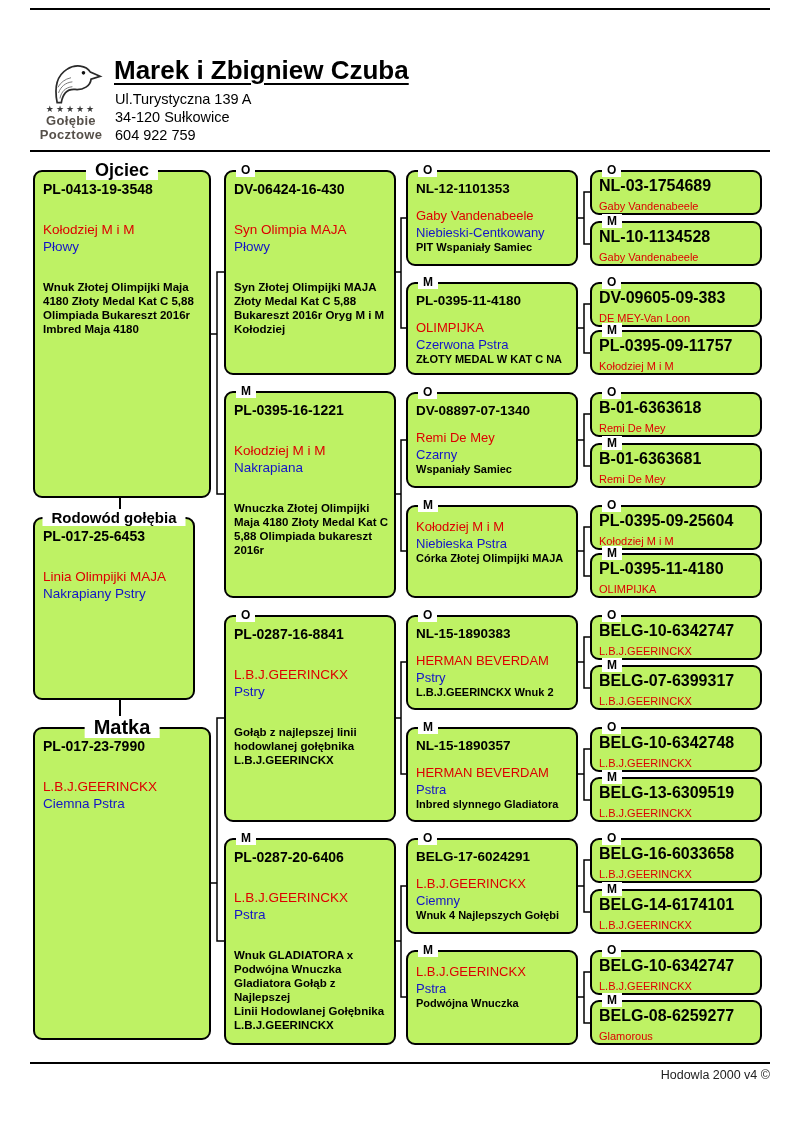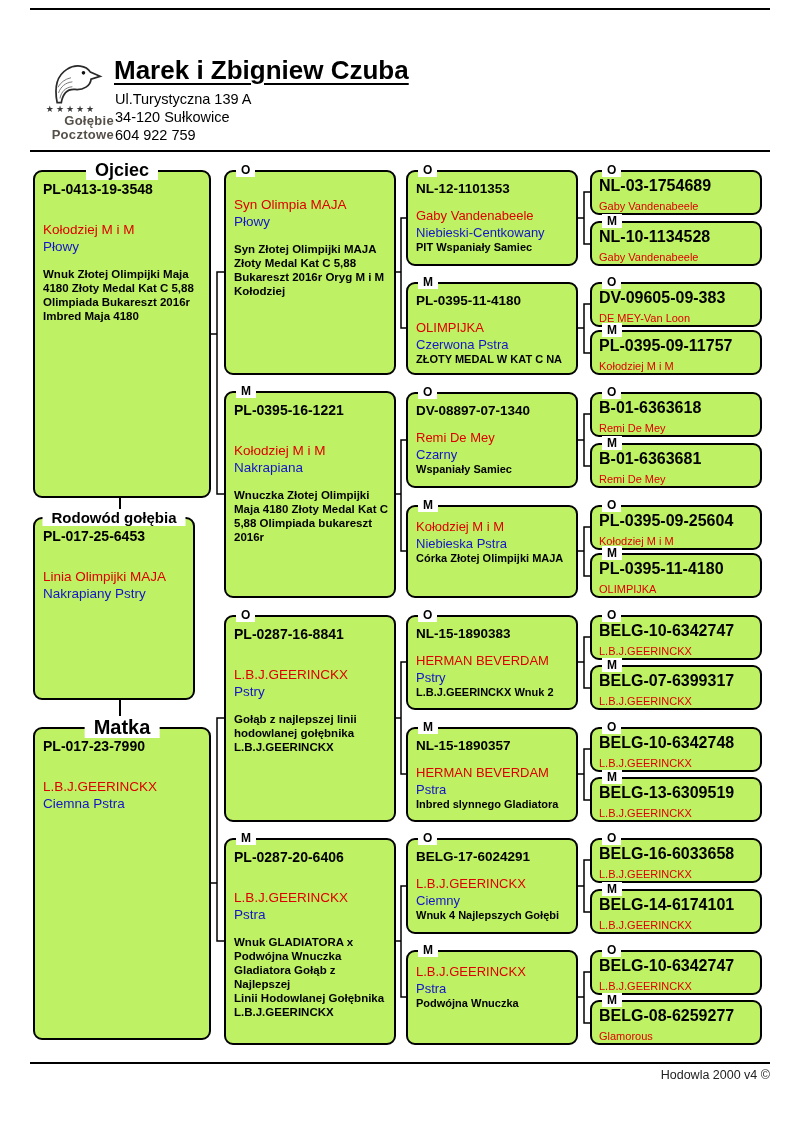--- a/index.html
+++ b/index.html
@@ -7,39 +7,39 @@
   .page {
     position:relative; width:800px; height:1131px; background:#fff;
     font-family:"Liberation Sans","DejaVu Sans",sans-serif; color:#000; overflow:hidden;
   }
   .rule { position:absolute; background:#000; height:2px; }
 
   
   .logo { position:absolute; left:28px; top:50px; width:86px; text-align:center; }
   .logo svg { width:72px; height:54px; display:block; margin:0 auto; }
   .logo-stars { font-size:9px; letter-spacing:2px; color:#3a3a3a; line-height:10px; }
-  .logo-name { font-size:13px; font-weight:bold; color:#56504a; line-height:14px; letter-spacing:.3px;text-align:right; }
+  .logo-name { font-size:13px; font-weight:bold; color:#56504a; line-height:14px; letter-spacing:.3px; }
   .title { position:absolute; left:114px; top:55px; font-size:26px; font-weight:bold;
            text-decoration:underline; text-decoration-thickness:2px; text-underline-offset:4px; }
   .addr { position:absolute; left:115px; top:90px; font-size:14.5px; line-height:18px; }
 
   
   .pbox { position:absolute; border:2px solid #000; border-radius:9px; background:#bef264; }
   .legend { position:absolute; top:-9px; left:10px; background:#fff; padding:0 5px;
             font-weight:bold; font-size:12px; line-height:14px; white-space:nowrap; }
   .legend-center { left:50%; transform:translateX(-50%); padding:0 9px; }
   .legend-ojciec  { font-size:18px; top:-12px; line-height:20px; }
   .legend-matka   { font-size:20px; top:-13px; line-height:22px; }
   .legend-subject { font-size:15px; top:-10px; line-height:17px; }
 
   .ring-id { font-weight:bold; font-size:14px; padding:9px 6px 0 8px; }
   .breeder { color:#dd0000; font-size:13.5px; padding:0 6px 0 8px; margin-top:25px; }
   .pcolor  { color:#1414c8; font-size:13.5px; padding:0 6px 0 8px; margin-top:2px; }
   .desc    { font-weight:bold; font-size:11.5px; line-height:14px; padding:0 5px 0 8px;
-             margin-top:13px; white-space:pre-line; }
+             margin-top:26px; white-space:pre-line; }
 
   .col3 .ring-id { font-size:13.5px; }
   .col3 .breeder { margin-top:12px; font-size:13px; }
   .col3 .pcolor  { font-size:13px; }
   .col3 .desc    { font-size:11px; line-height:13px; margin-top:1px; }
 
   .small .ring-id { font-size:16px; padding:5px 5px 0 7px; }
   .small .breeder { margin-top:5px; font-size:11px; padding:0 5px 0 7px; }
 
   .connectors { position:absolute; left:0; top:0; pointer-events:none; }
@@ -110,20 +110,21 @@
 
   <div class="pbox col1" style="left:33px;top:727px;width:178px;height:313px">
     <span class="legend legend-center legend-matka">Matka</span>
     <div class="ring-id">PL-017-23-7990</div>
     <div class="breeder">L.B.J.GEERINCKX</div>
     <div class="pcolor">Ciemna Pstra</div>
   </div>
 
   <div class="pbox col2" style="left:224px;top:170px;width:172px;height:205px">
     <span class="legend">O</span>
+    <div class="ring-id">DV-06424-16-430</div>
     <div class="breeder">Syn Olimpia MAJA</div>
     <div class="pcolor">Płowy</div>
     <div class="desc">Syn Złotej Olimpijki MAJA
 Złoty Medal Kat C 5,88
 Bukareszt 2016r Oryg M i M
 Kołodziej</div>
   </div>
   <div class="pbox col2" style="left:224px;top:391px;width:172px;height:207px">
     <span class="legend">M</span>
     <div class="ring-id">PL-0395-16-1221</div>

